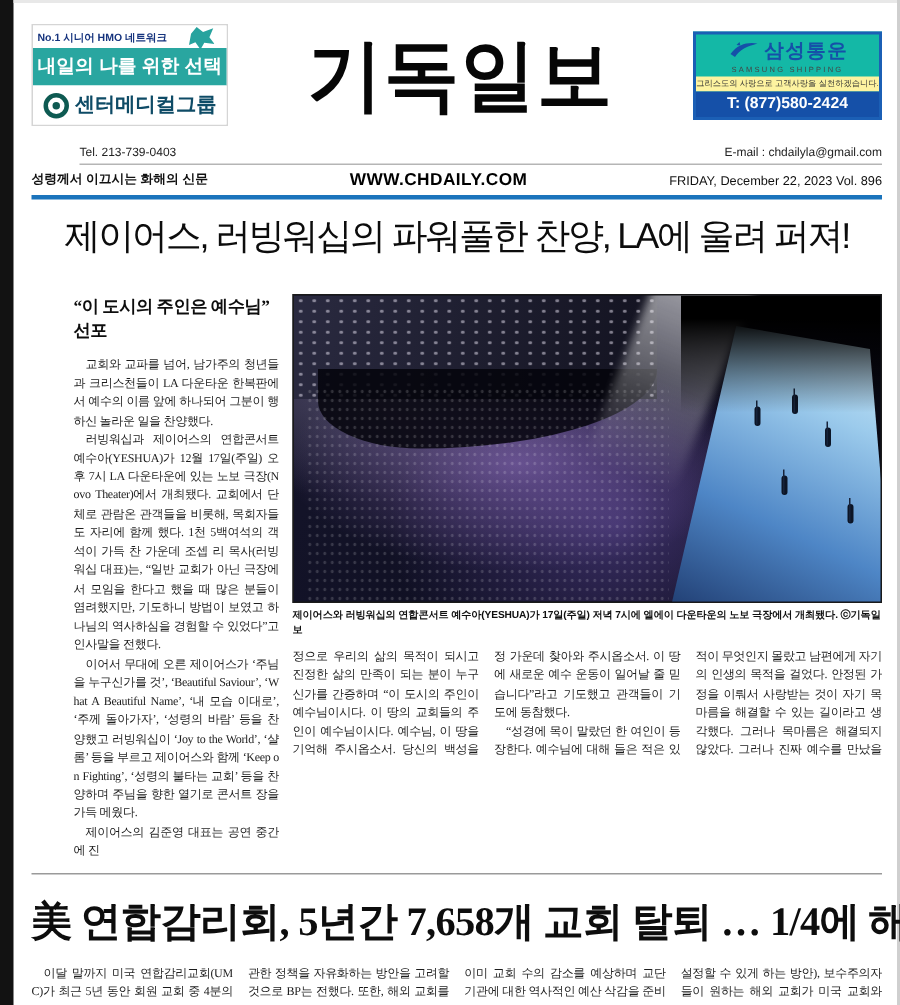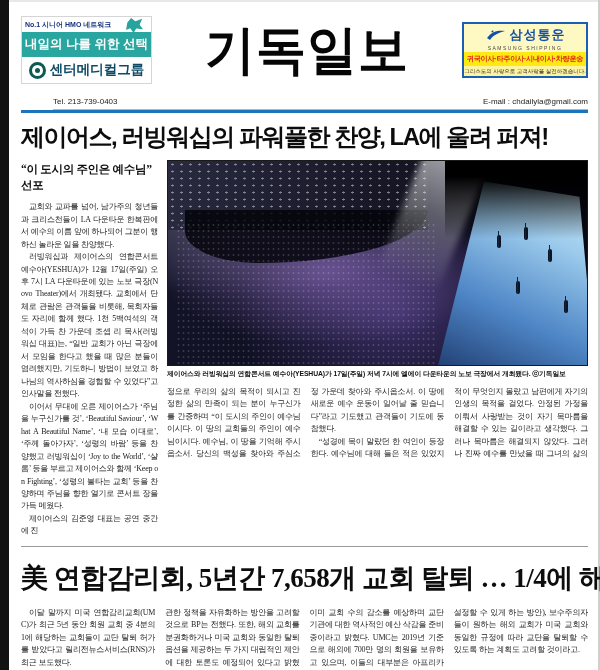--- a/index.html
+++ b/index.html
@@ -19,44 +19,44 @@
            font:bold 7px "Liberation Sans",sans-serif;padding:3px 3px 2px;}
   .stamp{position:absolute;right:8px;top:1px;width:17px;height:15px;background:#27a39e;
          clip-path:polygon(8% 30%,30% 0,55% 22%,95% 5%,80% 45%,100% 75%,60% 70%,45% 100%,25% 68%,0 80%);}
   .adl-mid{background:#29a6a0;color:#fff;font:800 12.5px "Liberation Sans",sans-serif;
            text-align:center;padding:4px 0;}
   .adl-bot{background:#fff;color:#0e4b66;font:800 13.5px "Liberation Sans",sans-serif;
            display:flex;align-items:center;justify-content:center;gap:4px;padding:4px 0;}
   .cm-logo{width:11px;height:11px;border-radius:50%;border:3px solid #0e5a52;position:relative;flex:none;}
   .cm-logo::after{content:"";position:absolute;left:3px;top:3px;width:5px;height:5px;border-radius:50%;background:#0e5a52;}
 
-  .ad-right{width:122px;border:2px solid #1b5fb5;flex:none;background:#fef9c3;}
+  .ad-right{width:122px;border:2px solid #1b5fb5;flex:none;background:#14b8a6;}
   .adr-top{padding:2px 3px 1px;}
   .adr-row{display:flex;align-items:center;justify-content:center;gap:3px;}
   .adr-name{color:#1550a8;font:900 13px "Liberation Sans",sans-serif;letter-spacing:1px;}
   .adr-en{font:5px "Liberation Sans",sans-serif;color:#444;text-align:center;letter-spacing:1.5px;margin-top:1px;}
   .adr-services{background:#ffe912;color:#e0231c;font:900 7.2px "Liberation Sans",sans-serif;
                 text-align:center;padding:2px 0;letter-spacing:-0.3px;}
   .adr-slogan{background:#fdf3a0;color:#333;font:5.5px "Liberation Sans",sans-serif;text-align:center;padding:1.5px 0;}
   .adr-phone{background:#1550a8;color:#fff;font:800 10.5px "Liberation Sans",sans-serif;text-align:center;padding:2.5px 0;}
 
   .info1{display:flex;justify-content:space-between;font:8px "Liberation Sans",sans-serif;
          color:#222;padding:3px 0 3px;border-bottom:1px solid #b5b5b5;margin-left:32px;}
   .info2{display:flex;justify-content:space-between;align-items:center;padding:4px 0 4px;}
   .slogan{font:bold 8.5px "Liberation Sans",sans-serif;color:#111;}
   .website{font:900 11.5px "Liberation Sans",sans-serif;color:#000;letter-spacing:.3px;}
   .dateline{font:8.5px "Liberation Sans",sans-serif;color:#111;}
   .blue-bar{height:3px;background:#1b74bc;}
 
   
-  .a1-headline{font-family:"Liberation Sans","DejaVu Sans",sans-serif;font-weight:700;
-               font-size:24px;letter-spacing:-1.5px;text-align:left;color:#0c0c0c;
-               margin:8px 0 7px;white-space:nowrap;}
+  .a1-headline{font-family:"Liberation Sans","DejaVu Sans",sans-serif;font-weight:400;
+               font-size:24px;letter-spacing:-1.5px;text-align:center;color:#0c0c0c;
+               margin:8px 0 23px;white-space:nowrap;}
   .a1-body{display:flex;gap:9px;}
-  .a1-col1{width:137px;flex:none;}
+  .a1-col1{width:137px;flex:none;margin-left:28px;}
   .subhead{font-size:11.5px;font-weight:800;line-height:1.4;margin:1px 0 8px;color:#0d0d0d;letter-spacing:-0.3px;}
   .bodytext p{font-size:8px;line-height:1.56;text-align:justify;margin:0;text-indent:8px;
               color:#1c1c1c;letter-spacing:-0.2px;word-break:break-all;}
   .a1-right{flex:1;min-width:0;}
   .caption{font:bold 6.8px "Liberation Sans",sans-serif;color:#111;margin:3px 0 7px;letter-spacing:-0.1px;}
   .a1-cols{display:flex;gap:10px;height:77px;overflow:hidden;}
   .col{flex:1;min-width:0;overflow:hidden;}
   .cont{color:#0d0d0d;font:900 7.5px "Liberation Sans",sans-serif;white-space:nowrap;}
 
   .divider{border-top:1px solid #9a9a9a;margin-top:8px;}
@@ -122,28 +122,33 @@
         <div class="adr-top">
           <div class="adr-row">
             <svg width="22" height="13" viewBox="0 0 22 13">
               <path d="M2 9 C7 2, 14 1, 20 2 C13 4, 8 6, 5 11 Z" fill="#1550a8"></path>
               <path d="M6 3 L8 1 L8.6 3.4 Z" fill="#1550a8"></path>
             </svg>
             <span class="adr-name">삼성통운</span>
           </div>
           <div class="adr-en">SAMSUNG SHIPPING</div>
         </div>
-        <div class="adr-services">귀국이사·타주이사·시내이사·차량운송</div>
         <div class="adr-slogan">그리스도의 사랑으로 고객사랑을 실천하겠습니다.</div>
+        <div class="adr-phone">T: (877)580-2424</div>
       </div>
     </div>
 
     <div class="info1">
       <span>Tel. 213-739-0403</span>
       <span>E-mail : chdailyla@gmail.com</span>
+    </div>
+    <div class="info2">
+      <span class="slogan">성령께서 이끄시는 화해의 신문</span>
+      <span class="website">WWW.CHDAILY.COM</span>
+      <span class="dateline">FRIDAY, December 22, 2023 Vol. 896</span>
     </div>
     <div class="blue-bar"></div>
 
     <div class="a1-headline">제이어스, 러빙워십의 파워풀한 찬양, LA에 울려 퍼져!</div>
 
     <div class="a1-body">
       <div class="a1-col1 bodytext">
         <div class="subhead">
           <div>“이 도시의 주인은 예수님” 선포</div>
         </div>

